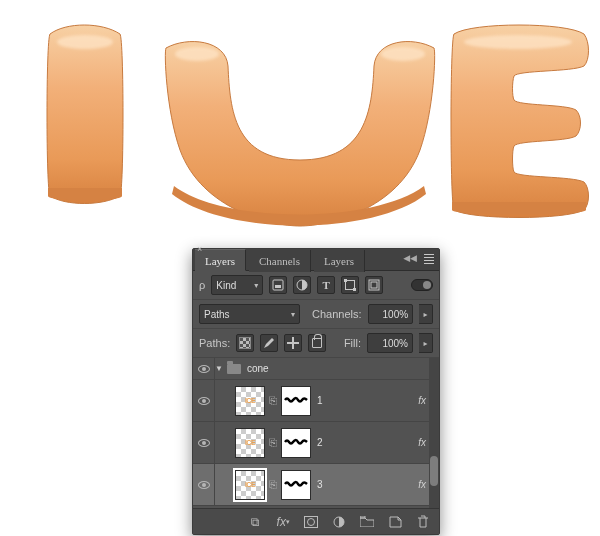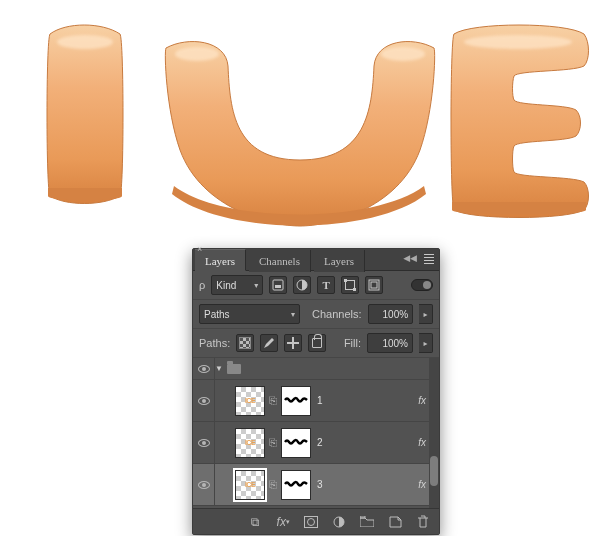--- a/index.html
+++ b/index.html
@@ -318,20 +318,21 @@
   </div>
 
   <div class="layers-area">
 
     <div class="group-row">
       <div class="vis">
           <div class="eye"></div>
         </div>
       <span class="tw">▼</span>
       <div class="folder"></div>
+      <span class="layer-name">cone</span>
     </div>
 
     <div class="layer-row">
       <div class="vis">
           <div class="eye"></div>
         </div>
       <div class="indent"></div>
       <div class="thumb">ICE</div>
       <span class="link-i">⎘</span>
       <div class="mask">

